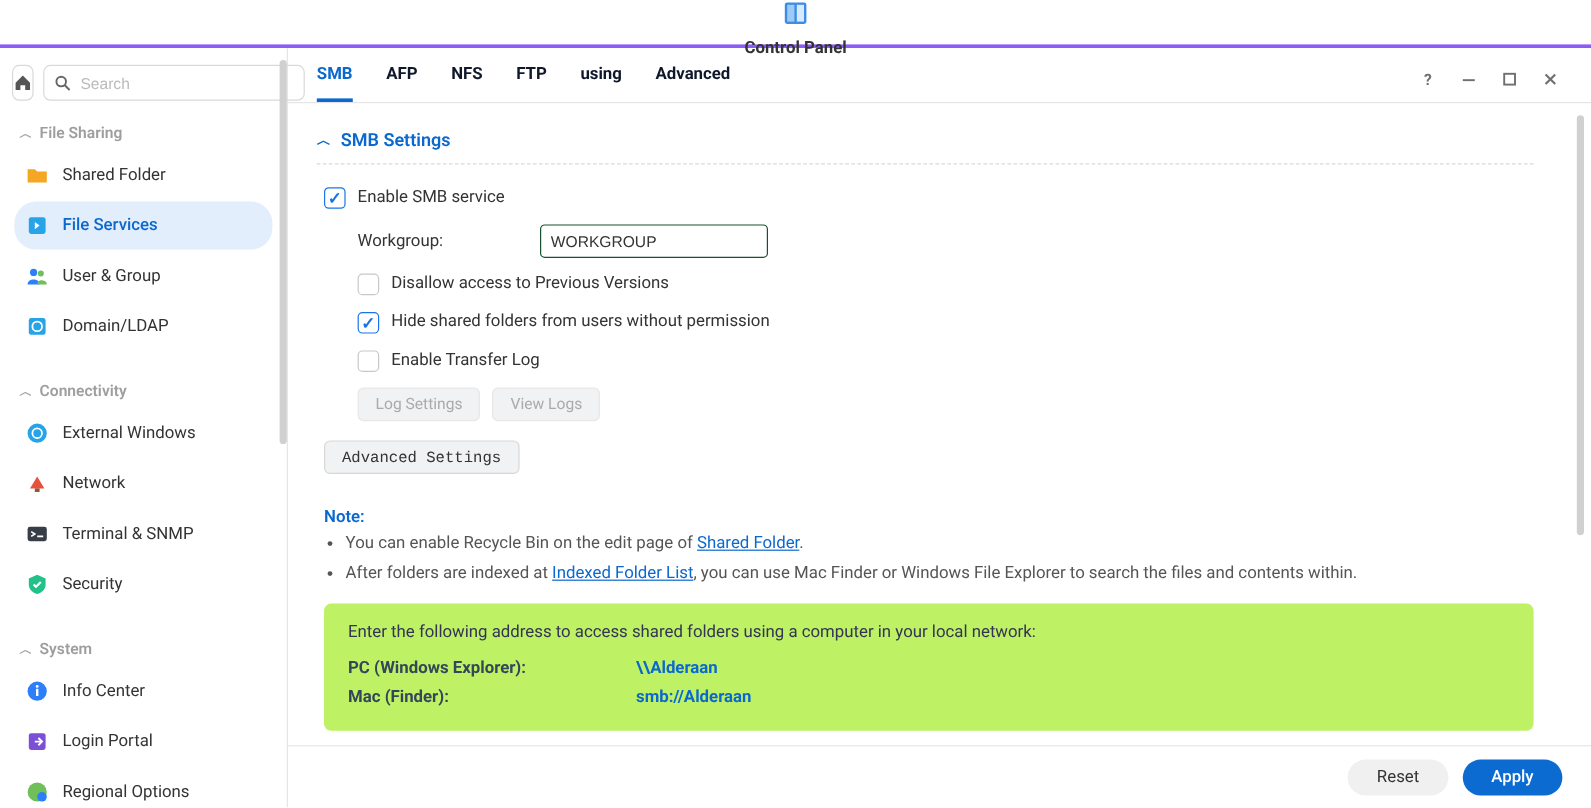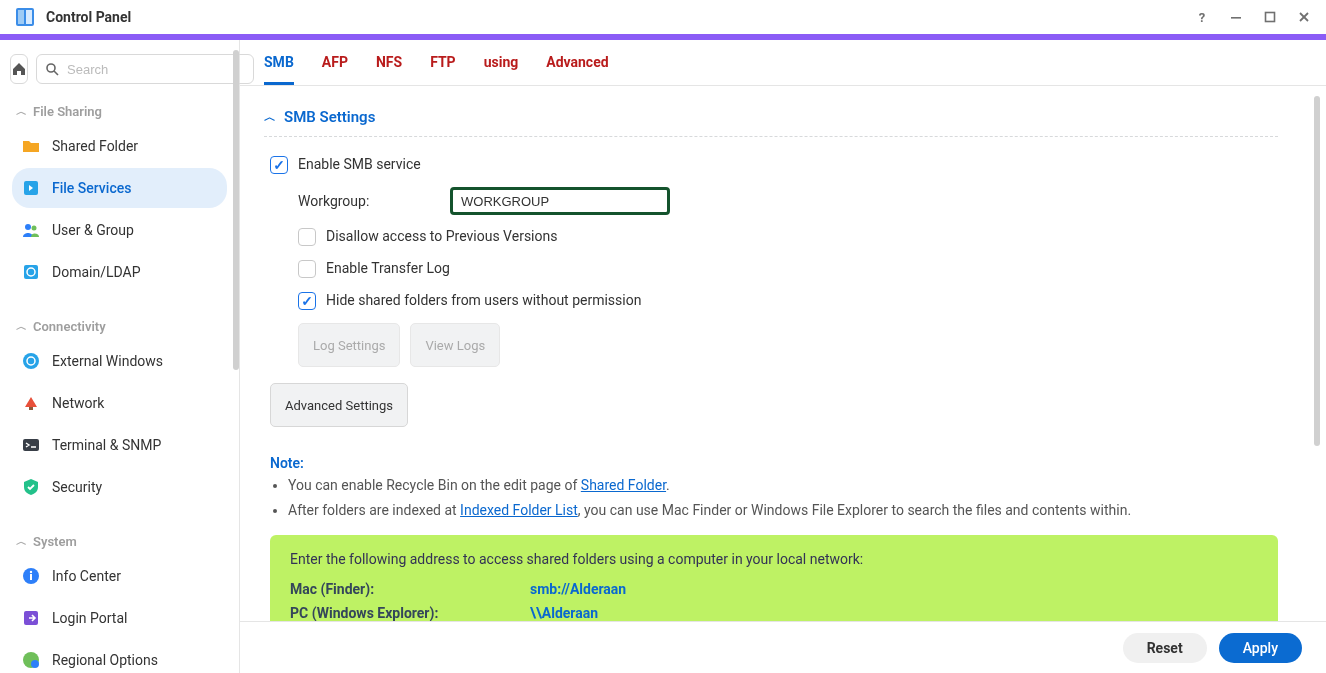--- a/index.html
+++ b/index.html
@@ -2,21 +2,21 @@
 <html><head>
 <meta charset="utf-8">
 <style>
   * { box-sizing: border-box; }
   html, body { margin: 0; padding: 0; font-family: -apple-system, BlinkMacSystemFont, "Segoe UI", Roboto, Arial, sans-serif; font-size: 14px; color: #333; background: #fff; }
   body { width: 1326px; height: 673px; overflow: hidden; }
 
   .window { width: 1326px; height: 673px; display: flex; flex-direction: column; }
 
   
-  .title-bar { height: 40px; display: flex; align-items: center; padding: 0 14px; border-bottom: 6px solid #8b5cf6; gap: 10px; }
+  .title-bar { height: 40px; display: flex; align-items: center; padding: 0 26px; border-bottom: 3px solid #8b5cf6; gap: 10px; flex-direction: column; }
   .title-bar .title { font-weight: 700; color: #333; }
   .win-controls { margin-left: auto; display: flex; gap: 18px; color: #666; }
   .win-controls span { cursor: pointer; display: inline-flex; width: 16px; height: 16px; align-items: center; justify-content: center; }
 
   
   .body { flex: 1; display: flex; min-height: 0; }
 
   
   .sidebar { width: 240px; border-right: 1px solid #e5e5e5; display: flex; flex-direction: column; position: relative; padding: 14px 10px 0 10px; }
   .side-scroll { position: absolute; right: 0; top: 10px; width: 6px; height: 320px; background: #d0d0d0; border-radius: 3px; }
@@ -29,58 +29,58 @@
   .side-group-header { display: flex; align-items: center; gap: 6px; color: #9e9e9e; font-weight: 600; font-size: 13px; padding: 10px 6px 6px 6px; cursor: pointer; }
   .chev { display: inline-block; transform: rotate(0deg); font-size: 11px; color: #aaa; }
   .side-item { display: flex; align-items: center; gap: 10px; padding: 9px 8px; border-radius: 6px; cursor: pointer; color: #333; font-size: 14px; margin: 1px 2px; }
   .side-item .ic { width: 22px; height: 22px; display: inline-flex; align-items: center; justify-content: center; }
   .side-item.active { background: #e2eefb; color: #0a68cf; font-weight: 500; border-radius: 18px; }
   .side-sep { height: 1px; background: #eee; margin: 8px 0; }
 
   
   .main { flex: 1; display: flex; flex-direction: column; min-width: 0; }
   .tabs { display: flex; gap: 28px; padding: 14px 24px 0 24px; border-bottom: 1px solid #e5e5e5; }
-  .tab { padding-bottom: 12px; font-weight: 700; color: #b91c1c; cursor: pointer; border-bottom: 3px solid transparent; }
+  .tab { padding-bottom: 12px; font-weight: 700; color: #0f172a; cursor: pointer; border-bottom: 3px solid transparent; }
   .tab.active { color: #0a68cf; border-bottom-color: #0a68cf; }
 
   .content-wrap { flex: 1; overflow: hidden; position: relative; }
   .content { padding: 18px 48px 10px 24px; overflow-y: auto; height: 100%; }
   .main-scroll { position: absolute; right: 6px; top: 10px; width: 6px; height: 350px; background: #d0d0d0; border-radius: 3px; }
 
   .section-head { display: flex; align-items: center; gap: 8px; color: #0a68cf; font-weight: 600; cursor: pointer; font-size: 15px; padding: 4px 0 10px 0; border-bottom: 1px dashed #d7d9db; margin-bottom: 12px; }
   .section-head .caret { font-size: 12px; color: #0a68cf; }
 
   .form-col { padding-left: 6px; }
   .check-row { display: flex; align-items: flex-start; gap: 10px; padding: 7px 0; color: #333; }
   .check-row.indent { padding-left: 28px; }
   .chkbox { width: 18px; height: 18px; border: 1.5px solid #c8c8c8; border-radius: 4px; display: inline-flex; align-items: center; justify-content: center; cursor: pointer; flex-shrink: 0; }
   .chkbox.checked { border-color: #1a73e8; color: #1a73e8; }
   .chkbox.checked::after { content: "✓"; font-size: 14px; font-weight: 800; }
 
   .field-row { display: flex; align-items: center; gap: 12px; padding: 6px 0 6px 28px; }
   .field-row label { width: 140px; color: #333; }
-  .field-row input[type=text] { width: 220px; height: 28px; border: 3px solid #14532d; border-radius: 4px; padding: 0 8px; font-size: 13px; color: #333; }
+  .field-row input[type=text] { width: 190px; height: 28px; border: 1px solid #14532d; border-radius: 4px; padding: 0 8px; font-size: 13px; color: #333; }
 
   .btn-row { display: flex; gap: 10px; padding: 6px 0 10px 28px; }
-  .btn { height: 44px; border: 1px solid #d7d7d7; background: #f1f2f3; border-radius: 5px; padding: 0 14px; display: inline-flex; align-items: center; cursor: pointer; color: #333; font-size: 13px; }
+  .btn { height: 28px; border: 1px solid #d7d7d7; background: #f1f2f3; border-radius: 5px; padding: 0 14px; display: inline-flex; align-items: center; cursor: pointer; color: #333; font-size: 13px; }
   .btn.disabled { color: #aaa; cursor: default; background: #f1f2f3; border-color: #e7e7e7; }
 
   .note h6 { color: #0a68cf; margin: 18px 0 4px 0; font-size: 14px; font-weight: 600; }
   .note ul { margin: 0 0 14px 18px; padding: 0; color: #555; }
   .note li { margin: 4px 0; line-height: 1.5; }
   .note a { color: #0a68cf; text-decoration: underline; cursor: pointer; }
 
   .access-box { background: #bef264; border-radius: 6px; padding: 16px 20px; color: #335; }
   .access-box .intro { margin: 0 0 10px 0; }
   .access-box .addr-row { display: flex; gap: 40px; padding: 4px 0; }
   .access-box .addr-row .lbl { font-weight: 700; color: #34465a; width: 200px; }
   .access-box .addr-row .val { font-weight: 700; color: #0a68cf; }
 
   .footer { border-top: 1px solid #e5e5e5; height: 52px; display: flex; align-items: center; justify-content: flex-end; gap: 12px; padding: 0 24px; }
-  .pill { height: 30px; border-radius: 15px; padding: 0 24px; display: inline-flex; align-items: center; font-size: 14px; cursor: pointer; font-weight: bold; }
+  .pill { height: 30px; border-radius: 15px; padding: 0 24px; display: inline-flex; align-items: center; font-size: 14px; cursor: pointer; }
   .pill.reset { background: #f0f0f0; color: #333; }
   .pill.apply { background: #0b6bd1; color: #fff; font-weight: 500; }
 
   svg { display: block; }
 </style>
 </head>
 <body>
 
 <div class="window">
 
@@ -290,60 +290,60 @@
               <label>Workgroup:</label>
               <input type="text" value="WORKGROUP" style="">
             </div>
 
             <div class="check-row indent">
               <span class="chkbox"></span>
               <span>Disallow access to Previous Versions</span>
             </div>
 
             <div class="check-row indent">
+              <span class="chkbox checked"></span>
+              <span>Hide shared folders from users without permission</span>
+            </div>
+
+            <div class="check-row indent">
               <span class="chkbox"></span>
               <span>Enable Transfer Log</span>
-            </div>
-
-            <div class="check-row indent">
-              <span class="chkbox checked"></span>
-              <span>Hide shared folders from users without permission</span>
             </div>
 
             <div class="btn-row">
               <span class="btn disabled">Log Settings</span>
               <span class="btn disabled">View Logs</span>
             </div>
 
-            <div class="btn-row" style="padding-left:0;">
+            <div class="btn-row" style="padding-left:0;font-family:Liberation Mono, monospace;">
               <span class="btn">Advanced Settings</span>
             </div>
 
             <div class="note">
               <h6>Note:</h6>
               <ul>
                 <li>
                   <span>You can enable Recycle Bin on the edit page of </span><a>Shared Folder</a>.
                 </li>
                 <li>
                   <span>After folders are indexed at </span><a>Indexed Folder List</a><span>, you can use Mac Finder or Windows File Explorer to search the files and contents within.</span>
                 </li>
               </ul>
             </div>
 
             <div class="access-box">
               <p class="intro">Enter the following address to access shared folders using a computer in your local network:</p>
               <div class="addr-row">
+                <span class="lbl">PC (Windows Explorer):</span>
+                <span class="val">\\Alderaan</span>
+              </div>
+              <div class="addr-row">
                 <span class="lbl">Mac (Finder):</span>
                 <span class="val">smb://Alderaan</span>
               </div>
-              <div class="addr-row">
-                <span class="lbl">PC (Windows Explorer):</span>
-                <span class="val">\\Alderaan</span>
-              </div>
             </div>
           </div>
 
         </div>
       </div>
 
       <div class="footer">
         <span class="pill reset">Reset</span>
         <span class="pill apply">Apply</span>
       </div>

